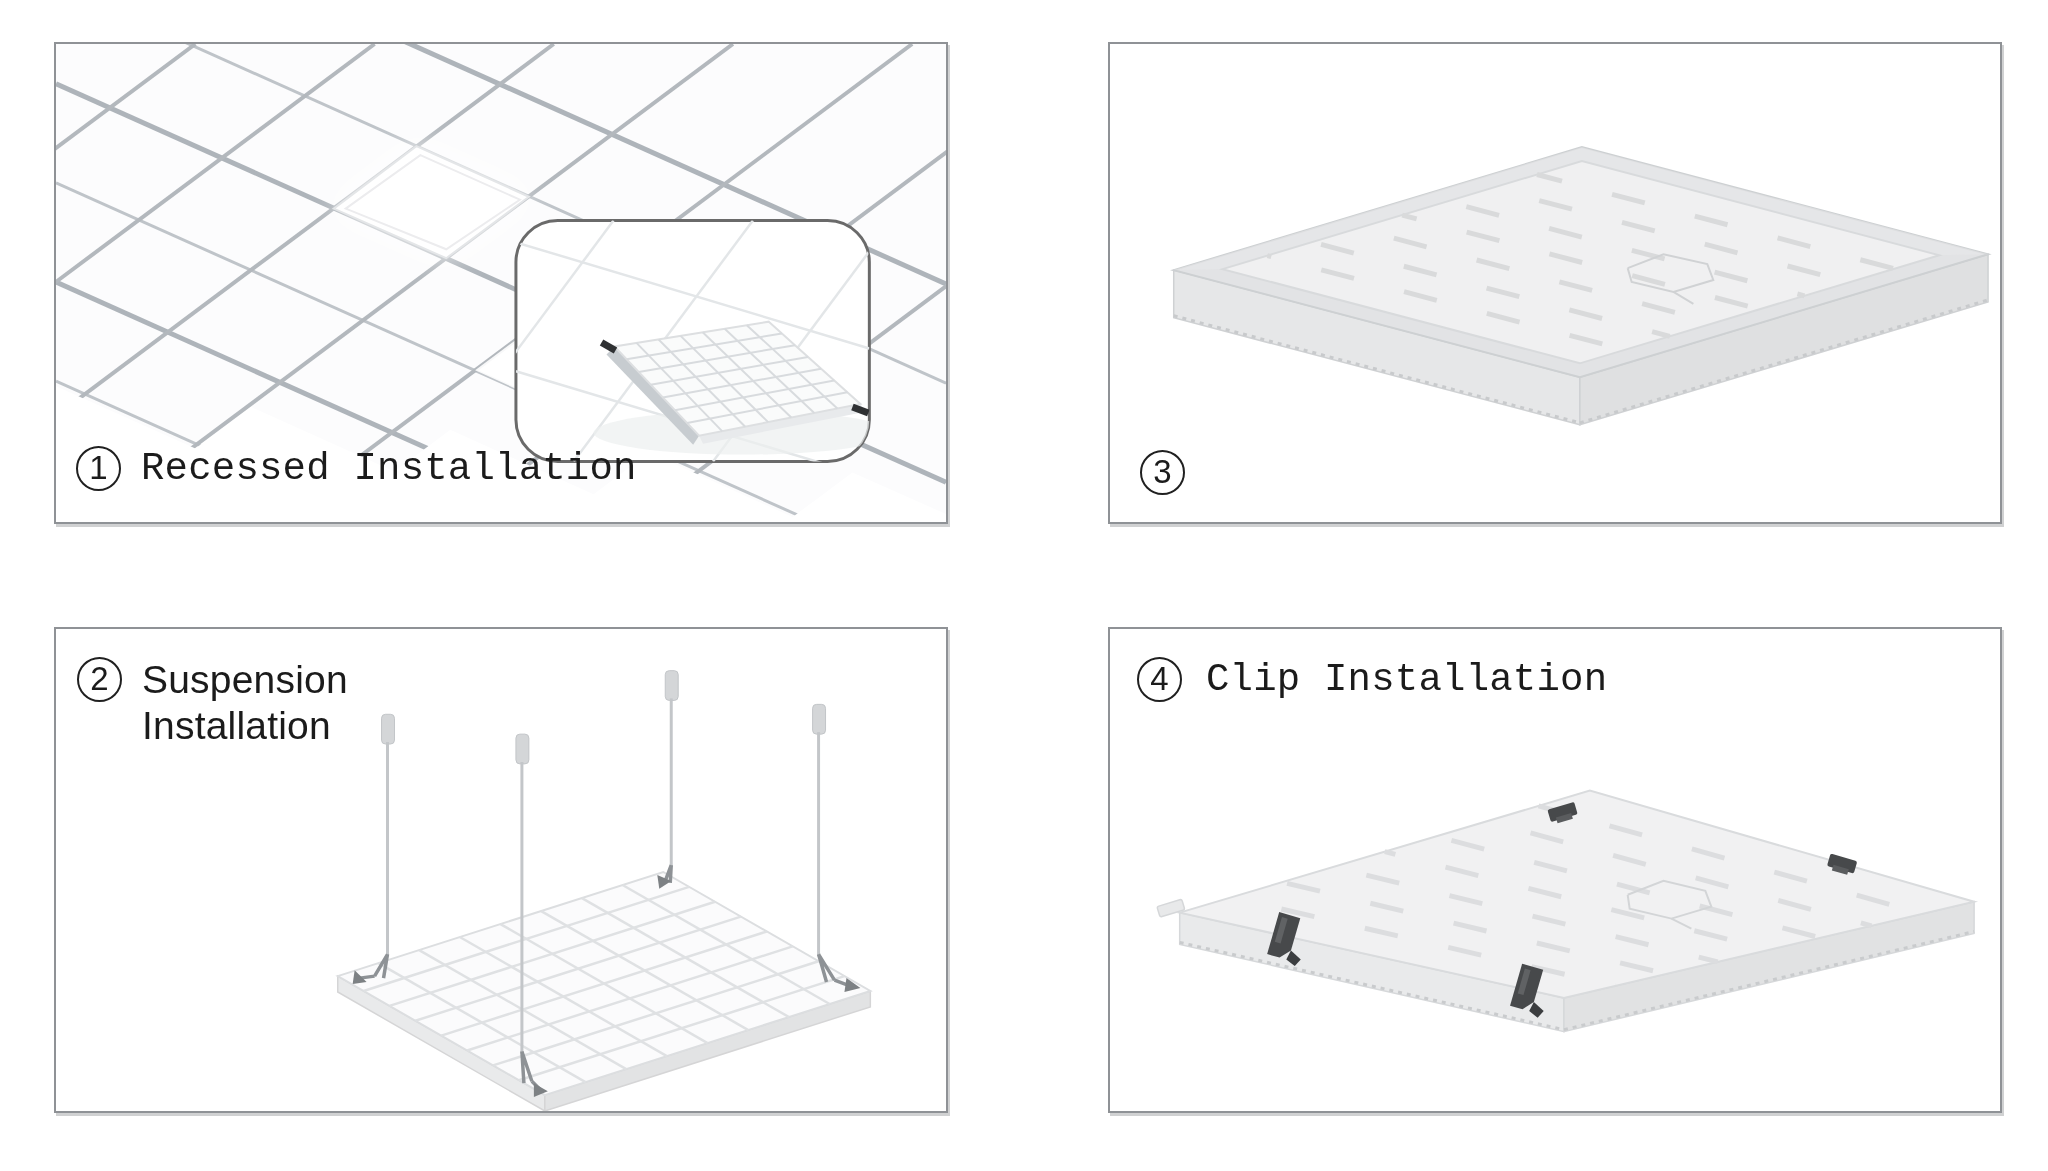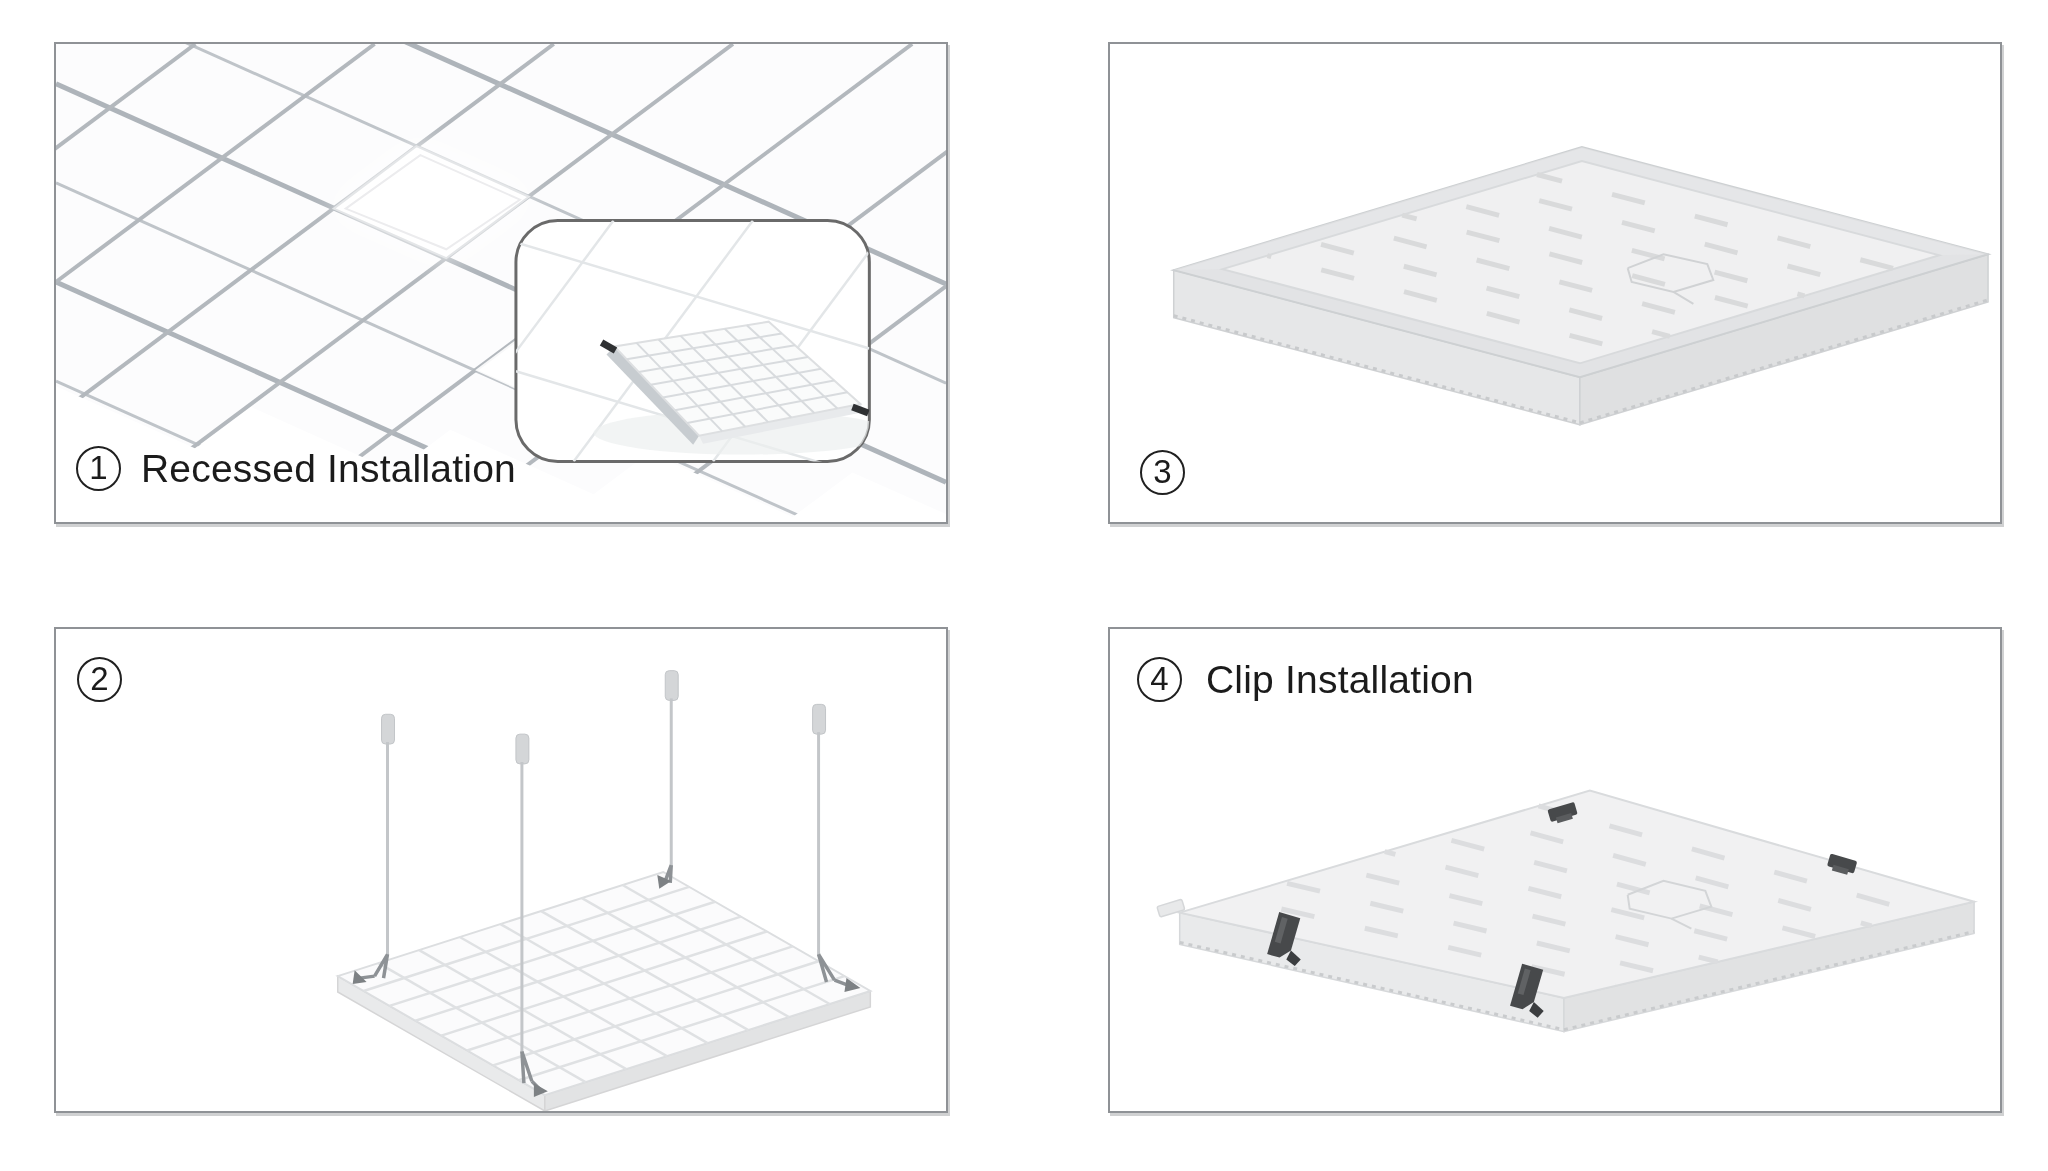--- a/index.html
+++ b/index.html
@@ -17,21 +17,21 @@
   .p2-label{left:21px;top:28px;}
   .p3-label{left:30px;top:406px;}
   .p4-label{left:27px;top:28px;}
   .num-circle{flex:0 0 auto;width:45px;height:45px;border:2.5px solid #202020;border-radius:50%;
               display:flex;align-items:center;justify-content:center;
               font-size:33px;color:#1b1b1b;line-height:1;padding-bottom:2px;box-sizing:border-box;}
   .label-text{margin-left:20px;font-size:39px;line-height:46px;color:#1b1b1b;
               letter-spacing:0.2px;padding-top:0px;}
   .p4-label .label-text{margin-left:24px;}
   .label-text .line{display:block;}
-  .label-single{padding-top:0px;}
+  .label-single{padding-top:0px;font-family:Liberation Mono, monospace;}
 </style>
 </head>
 <body>
 
 <div class="canvas">
 
   <section class="panel panel-1">
     <svg class="illus" viewBox="0 0 894 482" preserveAspectRatio="none">
       <defs>
         <filter id="glow" x="-60%" y="-60%" width="220%" height="220%">
@@ -201,20 +201,24 @@
       </g>
       <g>
         <rect x="760" y="76" width="13" height="30" rx="4" fill="#d4d6d8" stroke="#c2c5c8" stroke-width="1"></rect>
         <line x1="766" y1="104" x2="766" y2="330" stroke="#c3c6c9" stroke-width="3"></line>
         <path d="M766,328 L782,354 M766,328 L774,356 M782,354 L798,360" stroke="#8e9296" stroke-width="3.5" fill="none"></path>
         <polygon points="794,352 808,362 792,366" fill="#7d8184"></polygon>
       </g>
     </svg>
     <div class="label-row p2-label">
       <span class="num-circle">2</span>
+      <span class="label-text">
+        <span class="line">Suspension</span>
+        <span class="line">Installation</span>
+      </span>
     </div>
   </section>
 
   <section class="panel panel-4">
     <svg class="illus" viewBox="0 0 894 486" preserveAspectRatio="none">
       <g>
 
         <rect x="48" y="276" width="26" height="11" rx="2" fill="#e8e9ea" stroke="#d5d7d9" stroke-width="1.5" transform="rotate(-17 61 281)"></rect>
 
         <polygon points="70,286 456,372 456,406 70,318" fill="#e9eaeb" stroke="#d6d8da" stroke-width="1.5"></polygon>

